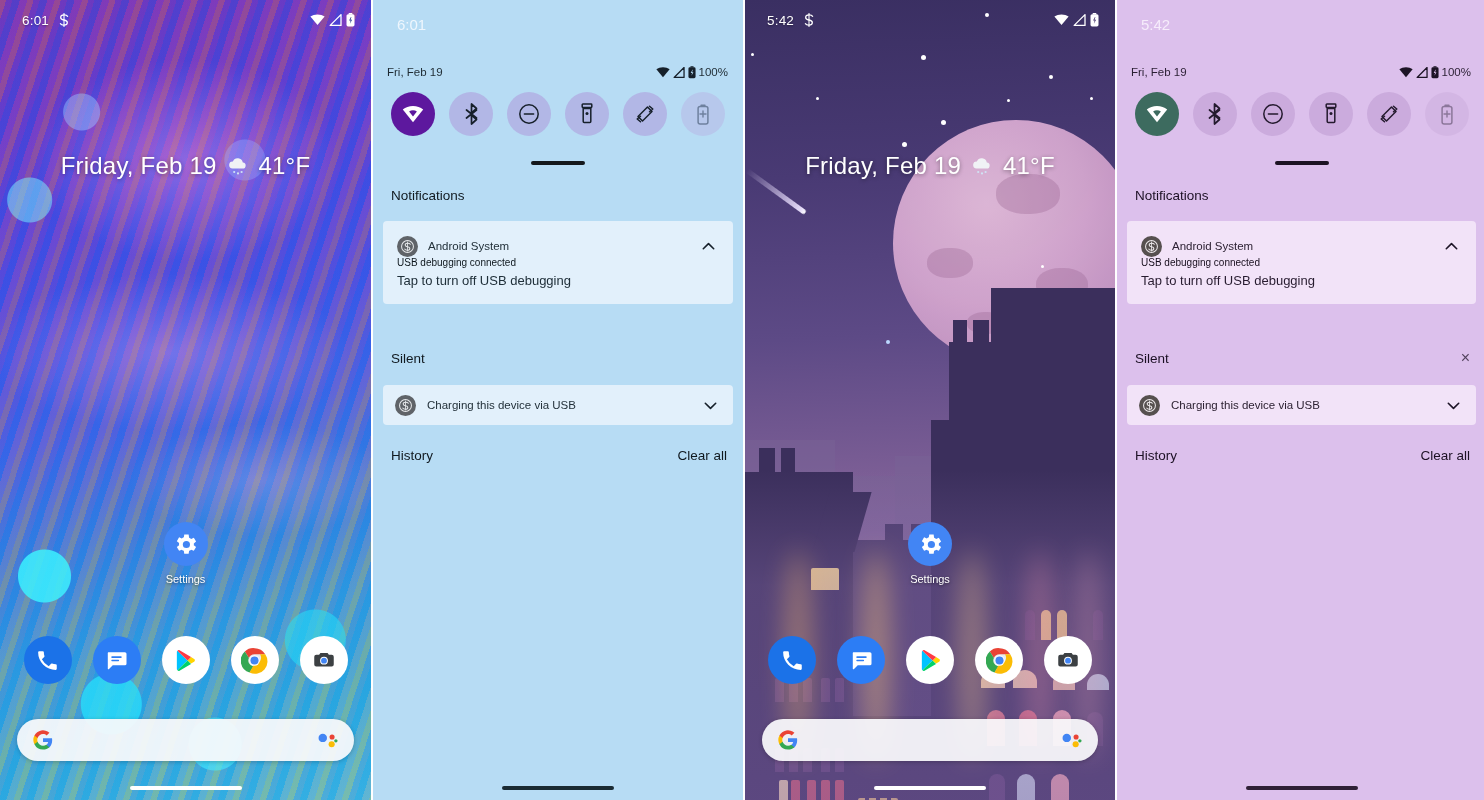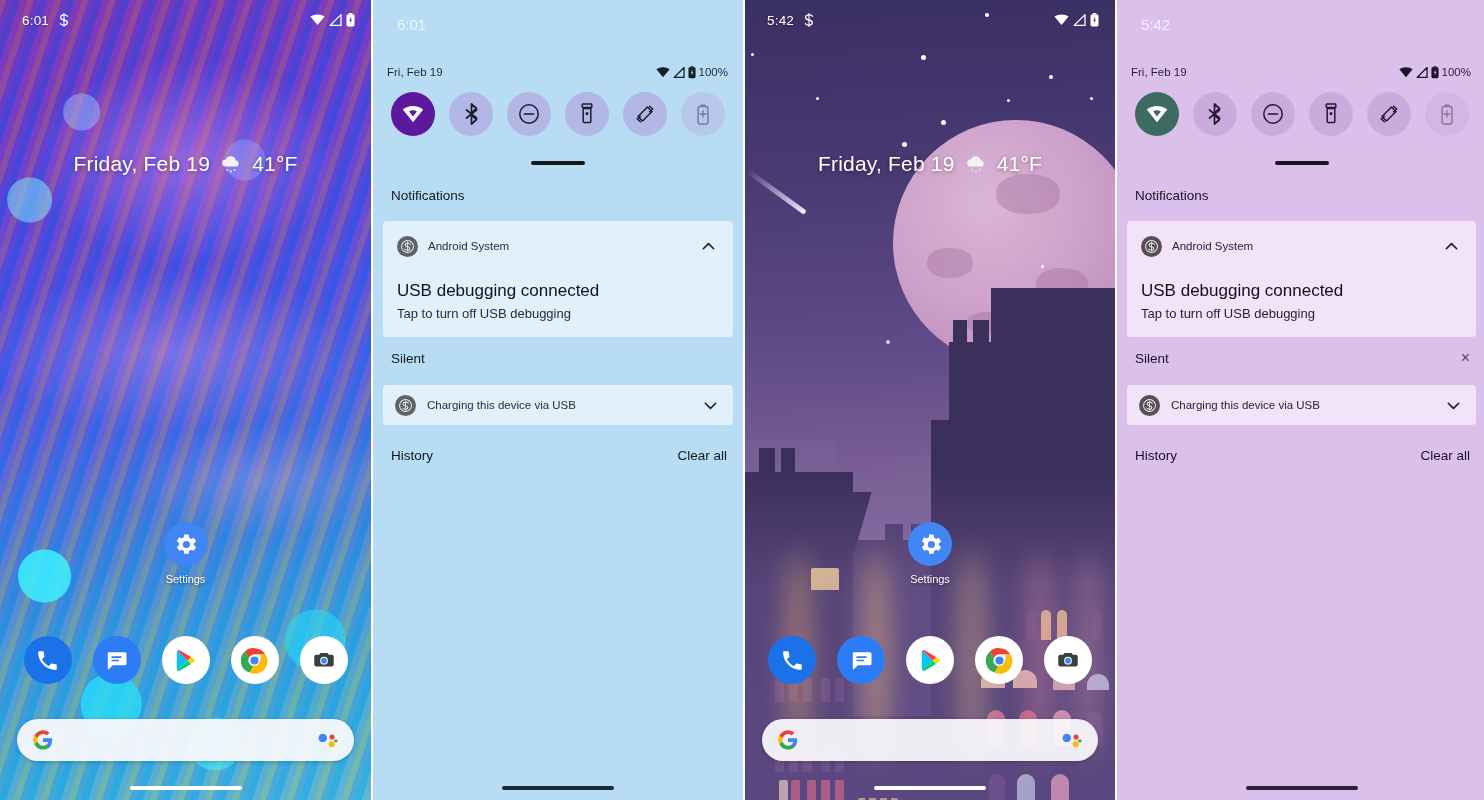--- a/index.html
+++ b/index.html
@@ -80,21 +80,21 @@
     font-size: 13.5px; letter-spacing: .2px;
     text-shadow: 0 1px 2px rgba(0,0,0,.35);
   }
   .sb-left { display: flex; align-items: center; gap: 9px; }
   .sb-right { display: flex; align-items: center; gap: 4px; }
 
   
   .clockrow {
     position: absolute; left: 0; right: 0; top: 152px;
     display: flex; align-items: center; justify-content: center; gap: 9px;
-    color: #fff; font-size: 21px; letter-spacing: .2px;
+    color: #fff; font-size: 24px; letter-spacing: .2px;
     text-shadow: 0 1px 4px rgba(0,0,0,.4);
   }
 
   
   .app-settings { position: absolute; left: 0; right: 0; top: 522px; display: flex; flex-direction: column; align-items: center; gap: 7px; }
   .ic-settings {
     width: 44px; height: 44px; border-radius: 50%;
     background: #4285f4; display: flex; align-items: center; justify-content: center;
   }
   .app-label { color: #fff; font-size: 11px; text-shadow: 0 1px 3px rgba(0,0,0,.55); }
@@ -154,21 +154,21 @@
   .shade.blue .ncard { background: #e2f0fb; }
   .shade.pink .ncard { background: #f2e3f8; }
 
   .ncard-main { top: 221px; padding: 14px 14px 16px 14px; }
   .nc-head { display: flex; align-items: center; gap: 10px; }
   .nc-appicon { width: 21px; height: 21px; border-radius: 50%; background: #5f6368; display:flex; align-items:center; justify-content:center; flex: 0 0 auto; }
   .shade.pink .nc-appicon { background: #56504f; }
   .nc-appname { font-size: 11.5px; color: #23313a; flex: 1; }
   .shade.pink .nc-appname { color: #2d2233; }
   .chev { width: 22px; height: 22px; display:flex; align-items:center; justify-content:center; flex:0 0 auto; }
-  .nc-title { margin-top: 24px; font-size: 17px; color: #0d161c; }
+  .nc-title { margin-top: 0; font-size: 10px; color: #0d161c; }
   .shade.pink .nc-title { color: #170e1d; }
   .nc-sub { margin-top: 5px; font-size: 13px; color: #20303a; }
   .shade.pink .nc-sub { color: #281c30; }
 
   .silent-row {
     position: absolute; top: 347px; left: 18px; right: 16px; height: 22px;
     display: flex; align-items: center; justify-content: space-between;
     font-size: 13.5px; color: #10191f;
   }
   .shade.pink .silent-row { color: #1c1024; }

